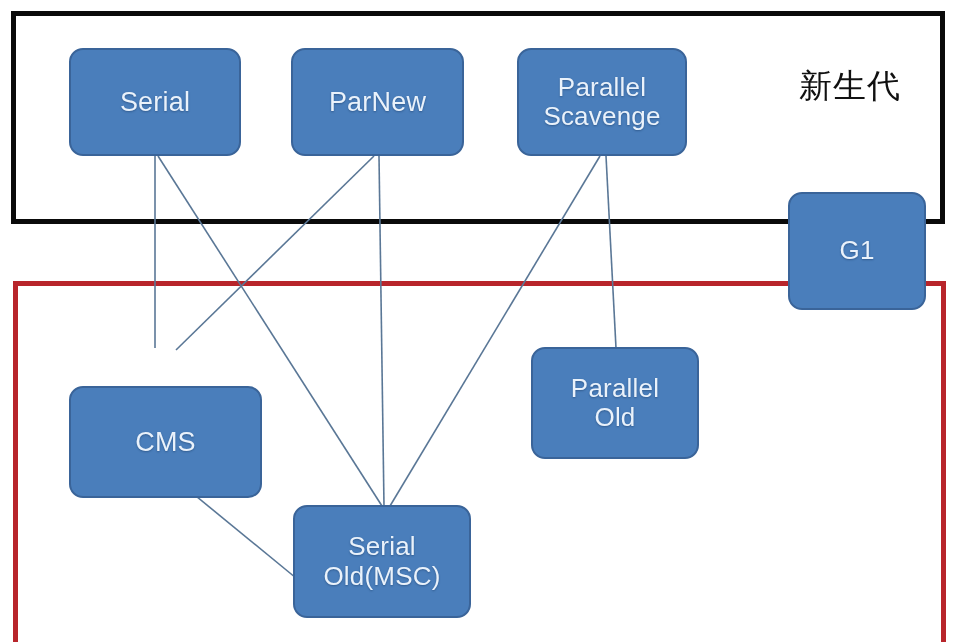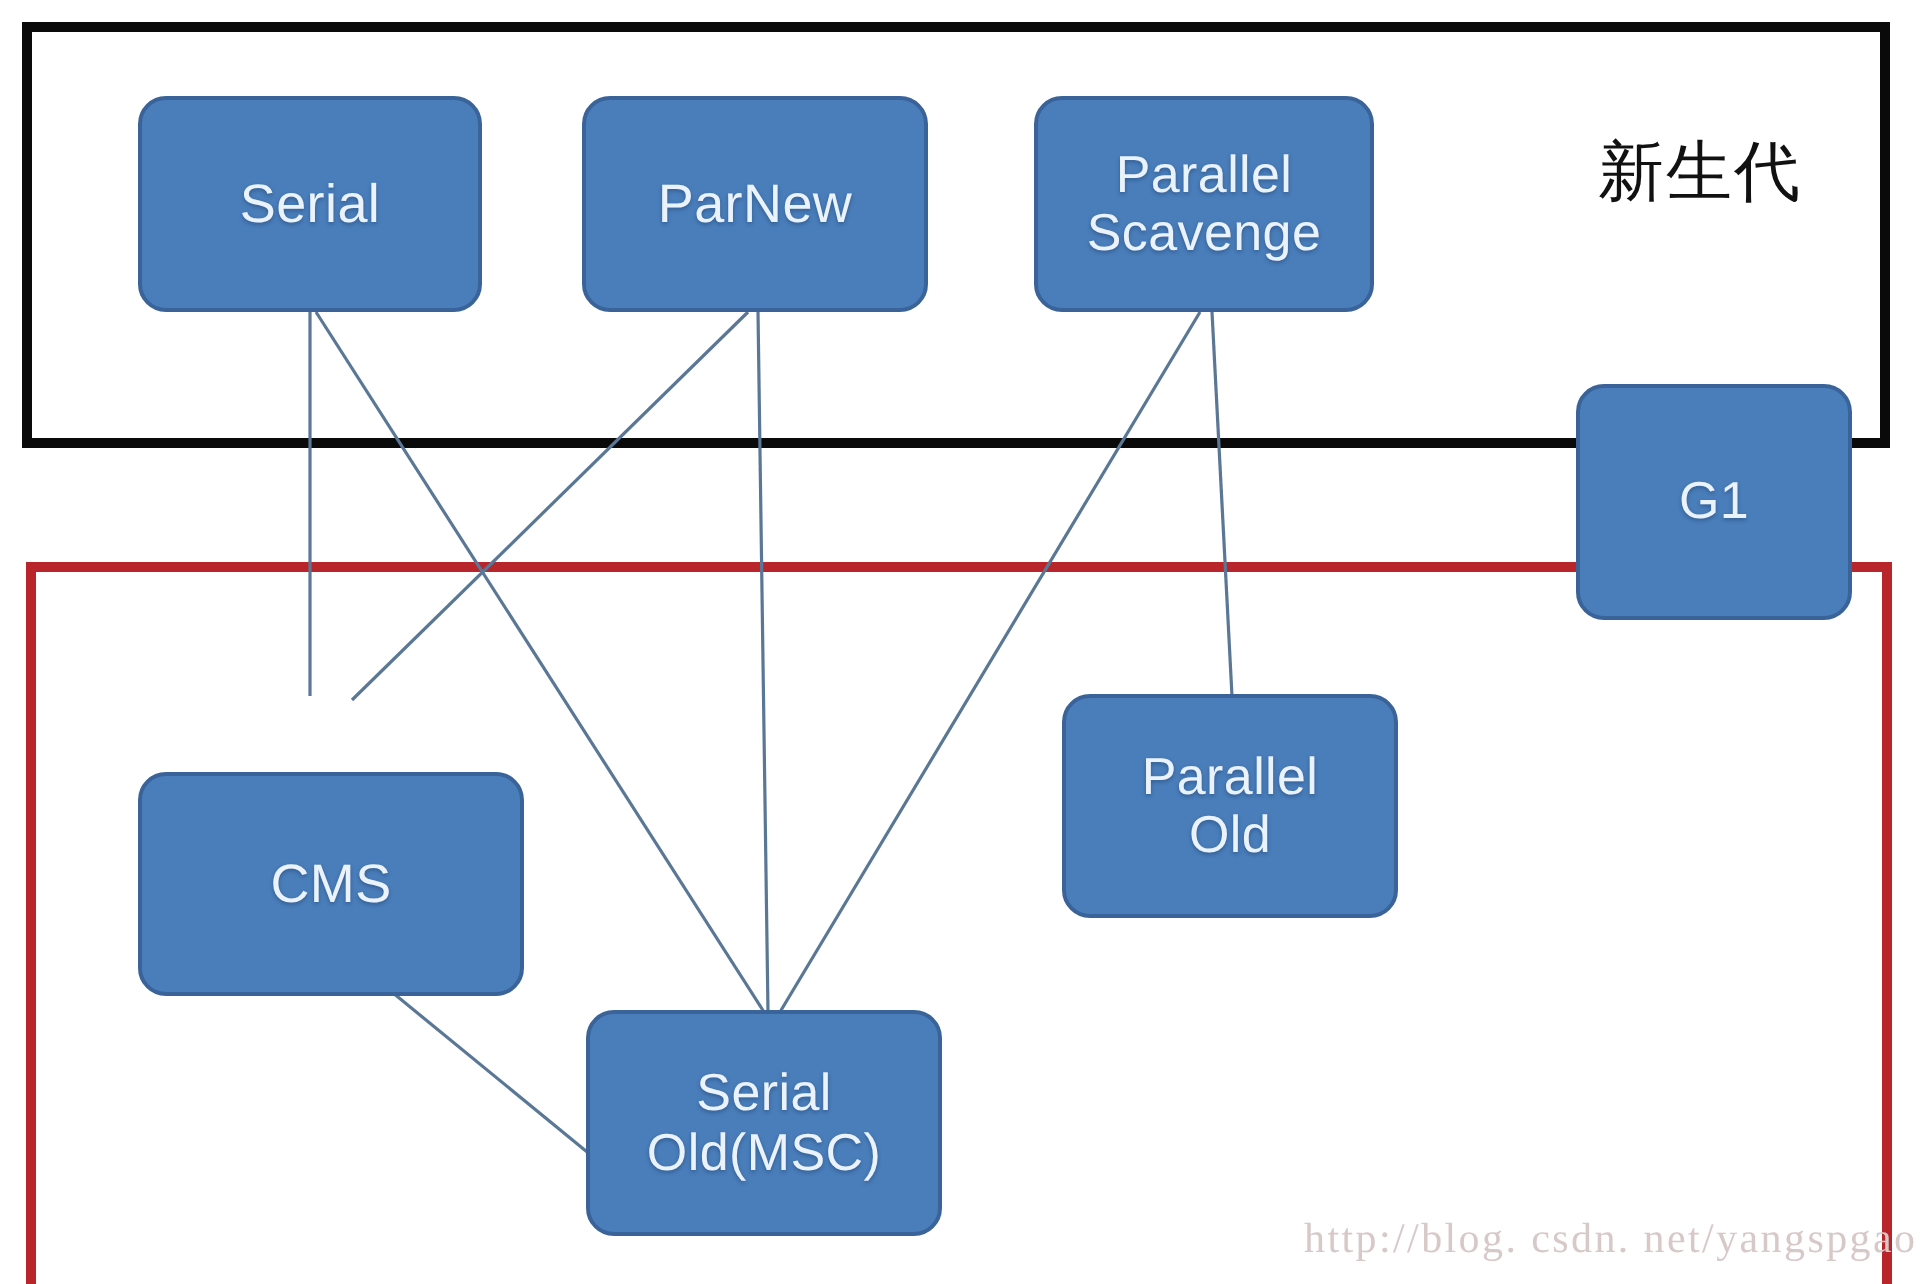--- a/index.html
+++ b/index.html
@@ -140,15 +140,14 @@
 
   <div class="node" id="node-parallel-old">Parallel
 Old</div>
 
   <div class="node" id="node-serial-old">Serial
 Old(MSC)</div>
 
   <div class="region-label" id="label-young">新生代</div>
 
 
-  <div id="watermark">http://blog. csdn. net/yangspgao</div>
 
 </div>
 
 </body></html>

